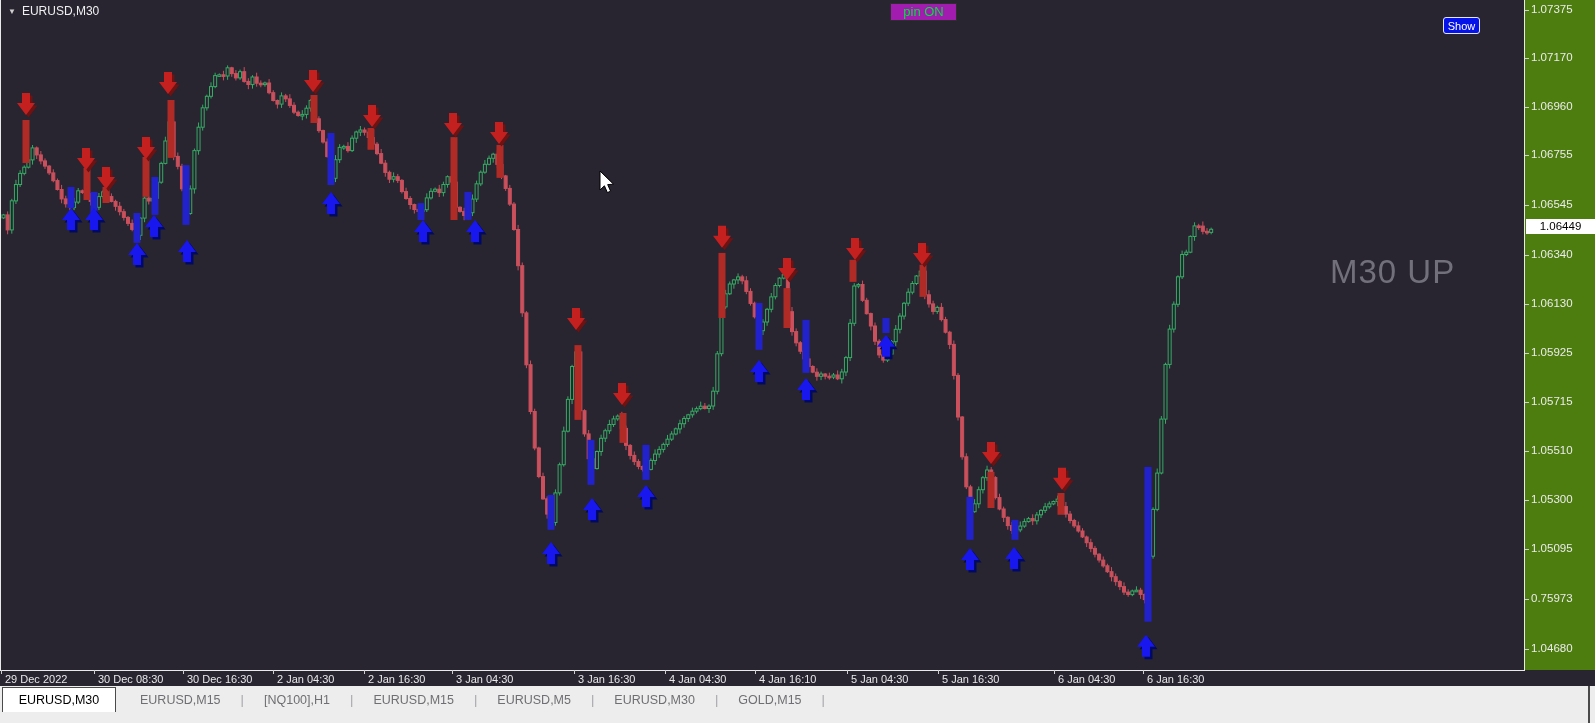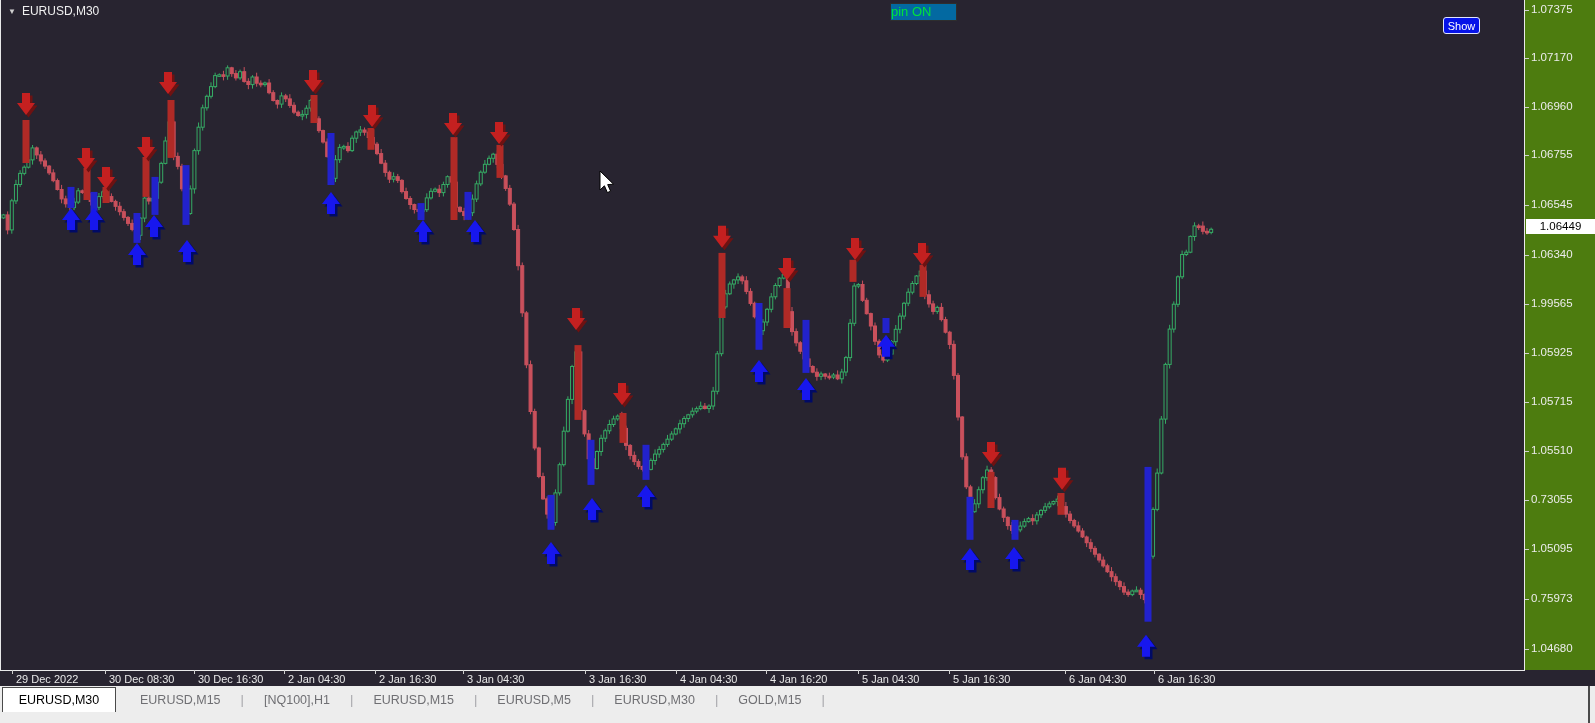--- a/index.html
+++ b/index.html
@@ -5,28 +5,28 @@
   html,body{margin:0;padding:0;background:#1a1720;}
   *{box-sizing:border-box;font-family:"Liberation Sans",sans-serif;}
   .win{position:relative;width:1595px;height:723px;background:#282430;overflow:hidden;}
   .plot{position:absolute;left:0;top:0;width:1524px;height:670px;background:#282430;}
   .plot svg{position:absolute;left:0;top:0;}
   .border-left{position:absolute;left:0;top:0;width:1px;height:670px;background:#e9e9e9;}
   .border-bottom{position:absolute;left:0;top:670px;width:1524px;height:1px;background:#e9e9e9;}
   .border-right{position:absolute;left:1524px;top:0;width:1px;height:671px;background:#e9e9e9;}
   .symbol-label{position:absolute;left:8px;top:4px;color:#f0f0f0;font-size:12px;display:flex;align-items:center;gap:6px;}
   .symbol-label .tri{font-size:8px;color:#cfcfcf;}
-  .pin-btn{position:absolute;left:890px;top:3px;width:67px;height:18px;background:#0369a1;border:1px solid #2e2e2e;color:#00e33c;font-size:13px;text-align:left;line-height:16px;padding:0;cursor:default;}
+  .pin-btn{position:absolute;left:890px;top:3px;width:67px;height:18px;background:#a21caf;border:1px solid #2e2e2e;color:#00e33c;font-size:13px;text-align:center;line-height:16px;padding:0;cursor:default;}
   .show-btn{position:absolute;left:1443px;top:17px;width:37px;height:17px;background:#0613e8;border:1px solid #dfe4ff;border-radius:3px;color:#ffffff;font-size:11px;text-align:center;line-height:14px;padding:0;cursor:default;}
   .watermark{position:absolute;left:1330px;top:253px;color:#71707b;font-size:33px;letter-spacing:1px;}
   .price-axis{position:absolute;left:1525px;top:0;width:70px;height:670px;background:#4d7c0f;}
   .p-tick{position:absolute;left:6px;color:#ececec;font-size:11.5px;}
   .p-dash{position:absolute;left:0;width:4px;height:1px;background:#cfcfcf;}
   .cur-price{position:absolute;left:1px;width:69px;height:15px;background:#ffffff;color:#000;font-size:11.5px;text-align:center;line-height:15px;}
-  .time-axis{position:absolute;left:12px;top:671px;width:1524px;height:15px;background:#282430;}
+  .time-axis{position:absolute;left:1px;top:671px;width:1524px;height:15px;background:#282430;}
   .t-label{position:absolute;top:2px;color:#e8e8e8;font-size:11px;white-space:nowrap;}
   .t-tick{position:absolute;top:-1px;width:1px;height:4px;background:#cfcfcf;}
   .tabbar{position:absolute;left:0;top:686px;width:1595px;height:37px;background:#ededed;}
   .tab-active{position:absolute;left:2px;top:1px;width:114px;height:25px;background:#ffffff;border:1px solid #4a4a4a;border-bottom:none;color:#000;font-size:12.5px;text-align:center;line-height:24px;}
   .tab-row{position:absolute;left:120px;top:1px;height:25px;display:flex;align-items:center;}
   .tab{color:#6f6f73;font-size:12.5px;padding:0 20px;cursor:default;}
   .tab-sep{color:#a6a6aa;font-size:13px;}
   .win-edge{position:absolute;left:1588px;top:686px;width:2px;height:37px;background:#4a4a4a;}
 </style>
 </head>
@@ -726,20 +726,21 @@
     <div class="border-left"></div>
     <div class="border-bottom"></div>
 
     <div class="symbol-label">
       <span class="tri">▼</span>
       <span>EURUSD,M30</span>
     </div>
 
     <button class="pin-btn">pin ON</button>
     <button class="show-btn">Show</button>
+    <div class="watermark">M30 UP</div>
 
     <svg style="position:absolute;left:598px;top:170px;" width="18" height="26">
       <path d="M2,1 L2,20 L6.4,15.8 L9.4,22.6 L12.6,21.2 L9.7,14.6 L15.5,14.2 Z" fill="#ffffff" stroke="#000000" stroke-width="1"></path>
     </svg>
   </div>
 
   <div class="border-right"></div>
 
   <div class="price-axis" id="price-axis">
       <div class="p-dash" style="top: 10px;"></div>
@@ -748,29 +749,29 @@
       <div class="p-tick" style="top: 51px;">1.07170</div>
       <div class="p-dash" style="top: 107px;"></div>
       <div class="p-tick" style="top: 100px;">1.06960</div>
       <div class="p-dash" style="top: 155px;"></div>
       <div class="p-tick" style="top: 148px;">1.06755</div>
       <div class="p-dash" style="top: 205px;"></div>
       <div class="p-tick" style="top: 198px;">1.06545</div>
       <div class="p-dash" style="top: 255px;"></div>
       <div class="p-tick" style="top: 248px;">1.06340</div>
       <div class="p-dash" style="top: 304px;"></div>
-      <div class="p-tick" style="top: 297px;">1.99565</div>
+      <div class="p-tick" style="top: 297px;">1.06130</div>
       <div class="p-dash" style="top: 353px;"></div>
       <div class="p-tick" style="top: 346px;">1.05925</div>
       <div class="p-dash" style="top: 402px;"></div>
       <div class="p-tick" style="top: 395px;">1.05715</div>
       <div class="p-dash" style="top: 451px;"></div>
       <div class="p-tick" style="top: 444px;">1.05510</div>
       <div class="p-dash" style="top: 500px;"></div>
-      <div class="p-tick" style="top: 493px;">0.73055</div>
+      <div class="p-tick" style="top: 493px;">1.05300</div>
       <div class="p-dash" style="top: 549px;"></div>
       <div class="p-tick" style="top: 542px;">1.05095</div>
       <div class="p-dash" style="top: 599px;"></div>
       <div class="p-tick" style="top: 592px;">0.75973</div>
       <div class="p-dash" style="top: 649px;"></div>
       <div class="p-tick" style="top: 642px;">1.04680</div>
       <div class="cur-price" style="top: 219px;">1.06449</div>
     </div>
 
   <div class="time-axis" id="time-axis">
@@ -784,21 +785,21 @@
       <div class="t-label" style="left: 276px;">2 Jan 04:30</div>
       <div class="t-tick" style="left: 363px;"></div>
       <div class="t-label" style="left: 367px;">2 Jan 16:30</div>
       <div class="t-tick" style="left: 451px;"></div>
       <div class="t-label" style="left: 455px;">3 Jan 04:30</div>
       <div class="t-tick" style="left: 573px;"></div>
       <div class="t-label" style="left: 577px;">3 Jan 16:30</div>
       <div class="t-tick" style="left: 664px;"></div>
       <div class="t-label" style="left: 668px;">4 Jan 04:30</div>
       <div class="t-tick" style="left: 754px;"></div>
-      <div class="t-label" style="left: 758px;">4 Jan 16:20</div>
+      <div class="t-label" style="left: 758px;">4 Jan 16:10</div>
       <div class="t-tick" style="left: 846px;"></div>
       <div class="t-label" style="left: 850px;">5 Jan 04:30</div>
       <div class="t-tick" style="left: 937px;"></div>
       <div class="t-label" style="left: 941px;">5 Jan 16:30</div>
       <div class="t-tick" style="left: 1053px;"></div>
       <div class="t-label" style="left: 1057px;">6 Jan 04:30</div>
       <div class="t-tick" style="left: 1142px;"></div>
       <div class="t-label" style="left: 1146px;">6 Jan 16:30</div>
     </div>
 

